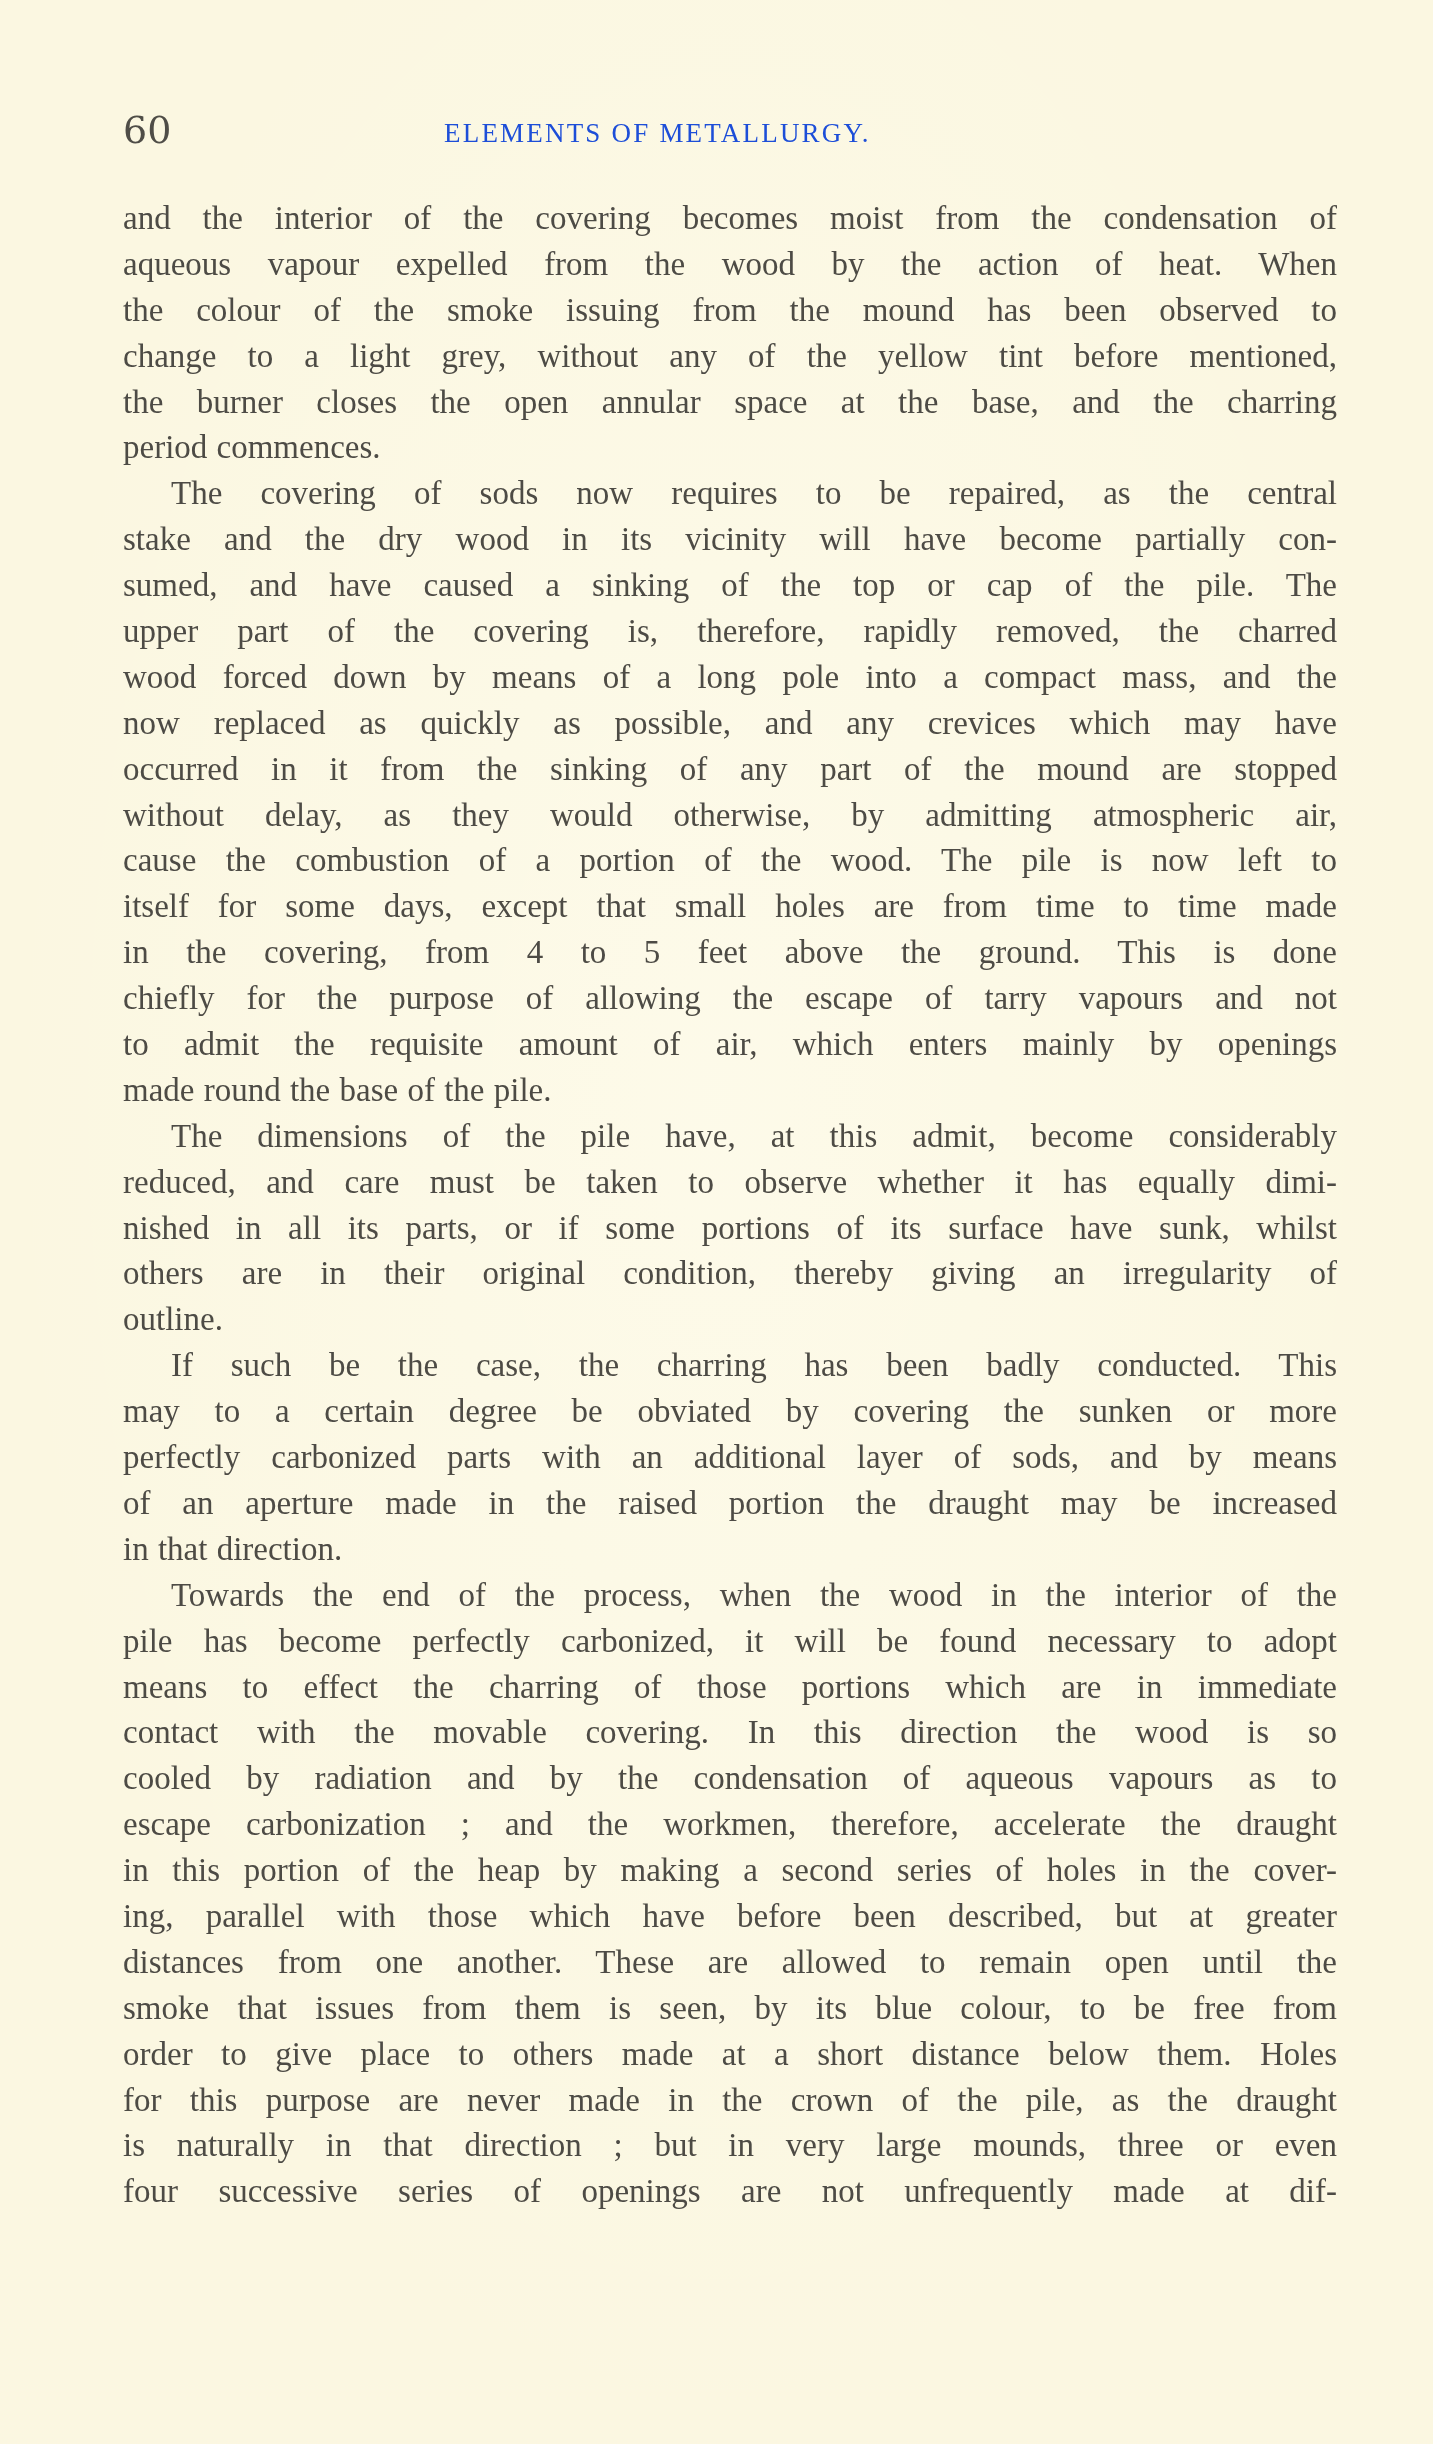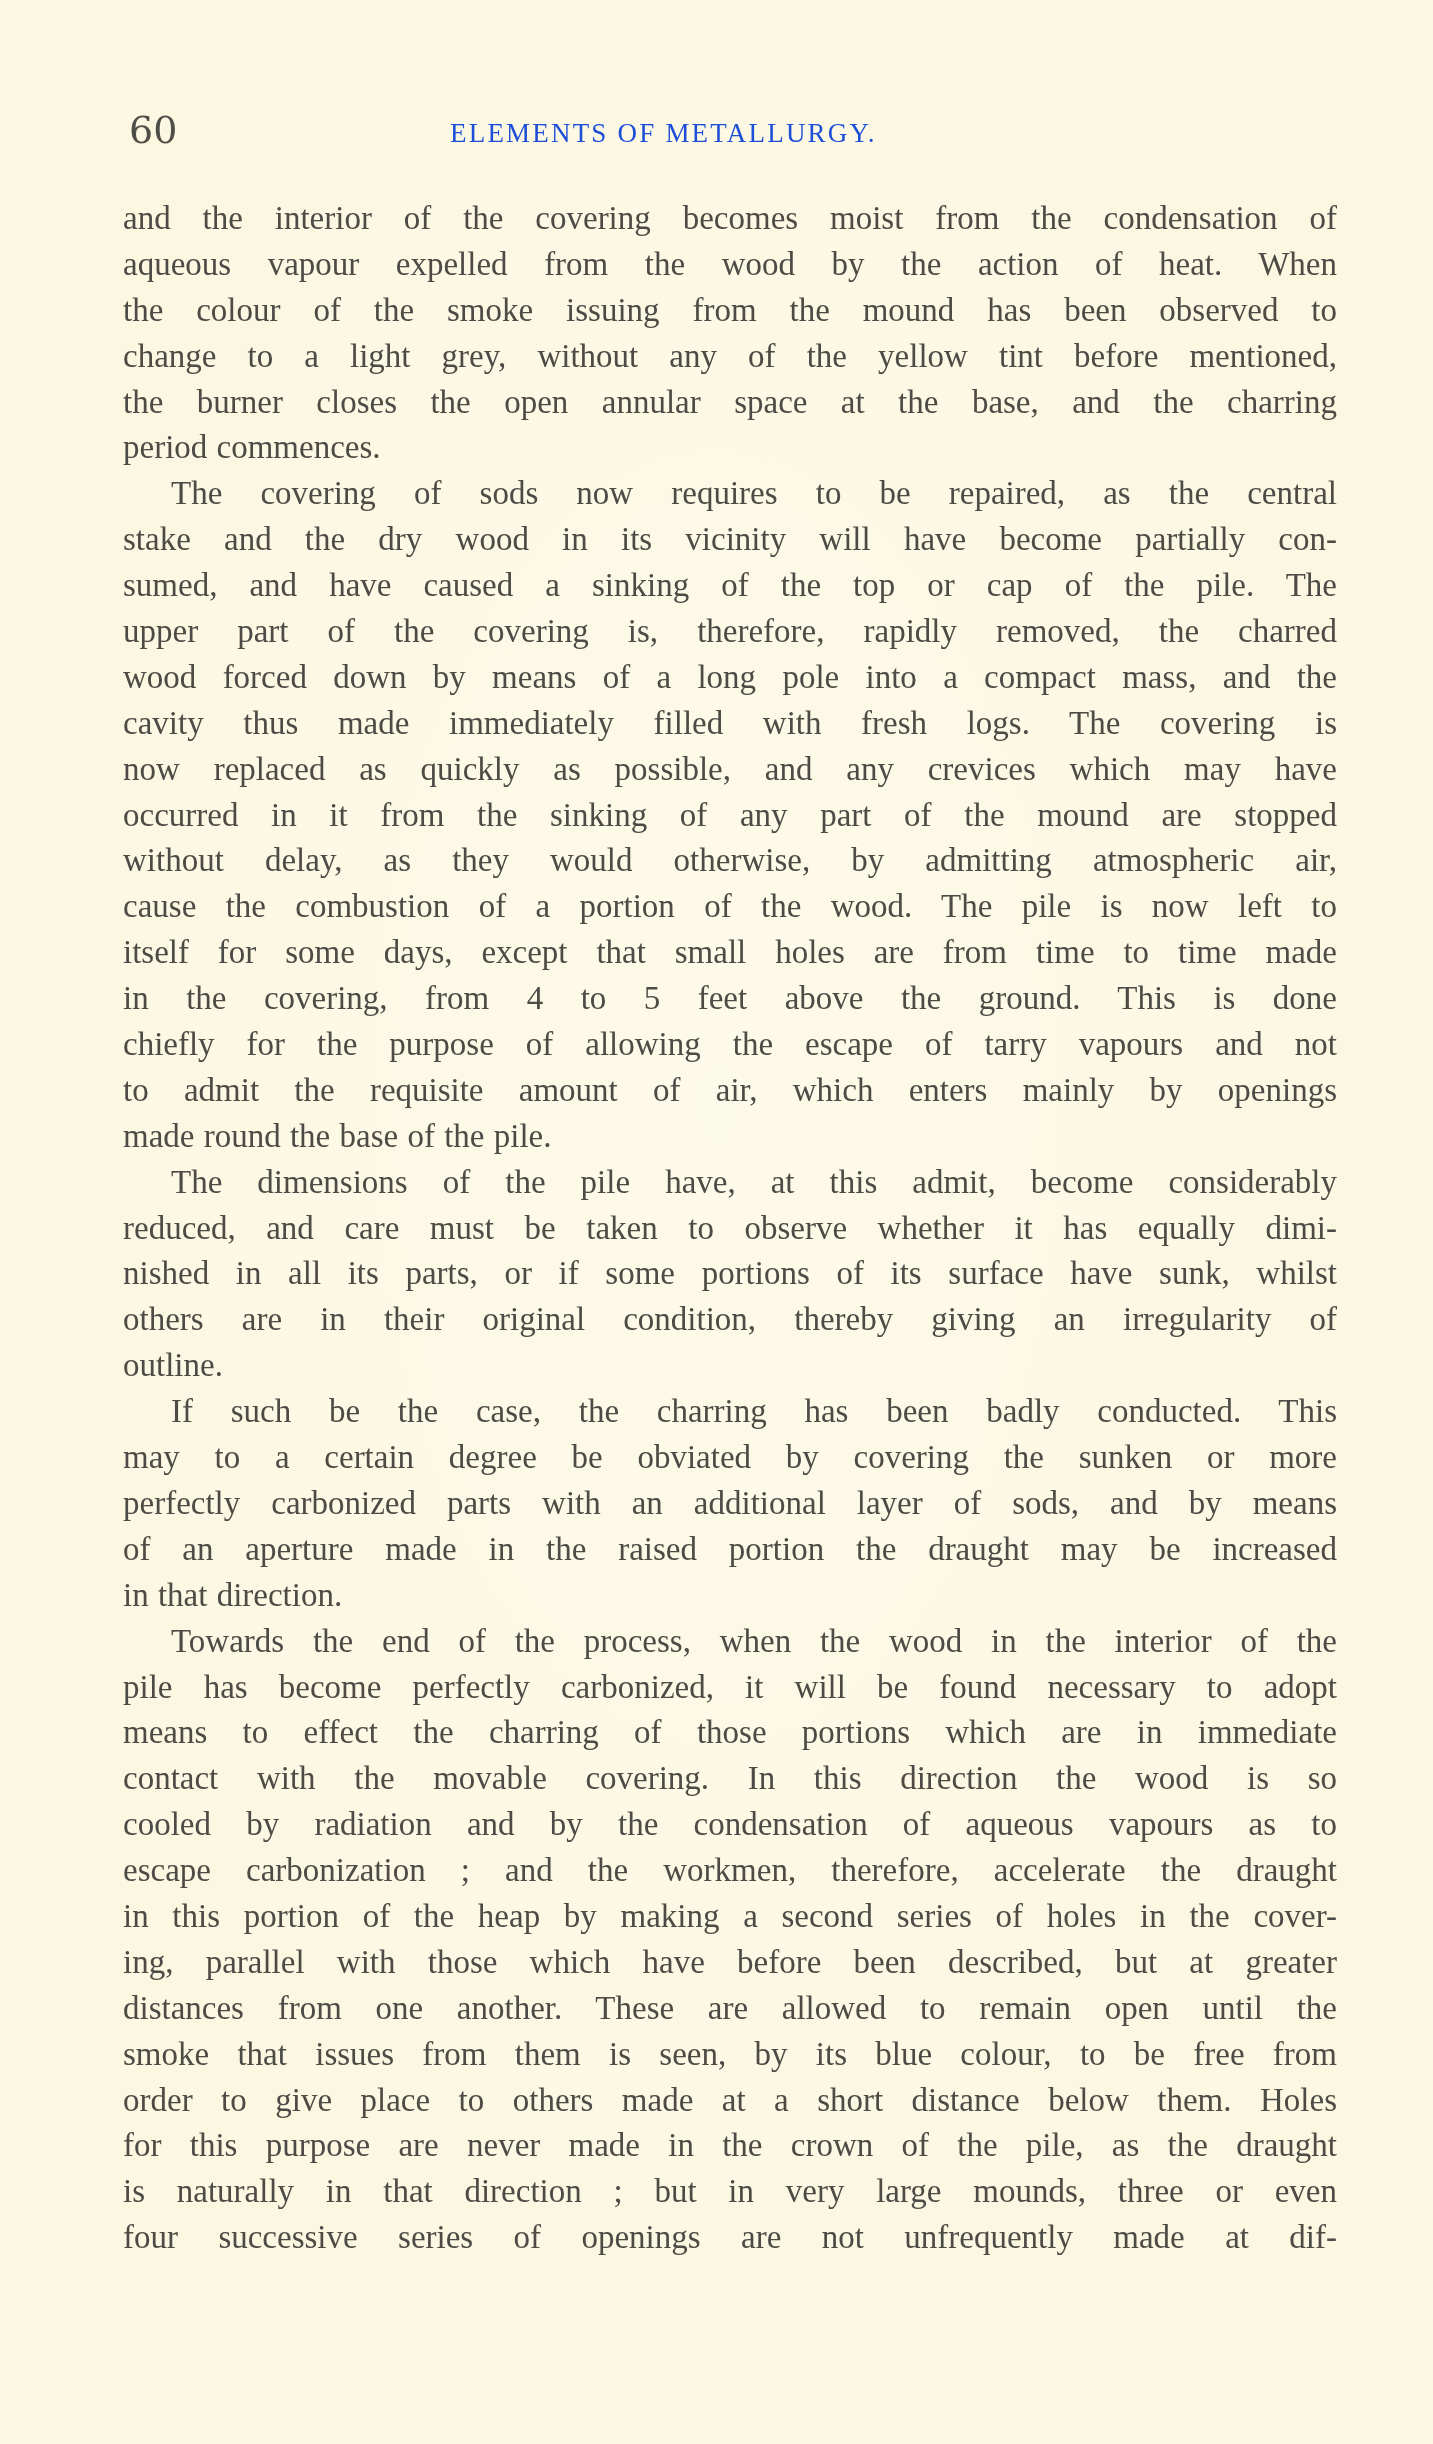--- a/index.html
+++ b/index.html
@@ -16,21 +16,21 @@
       color: #4d4b45;
     }
     .page-shade {
       position: absolute;
       inset: 0;
       background: radial-gradient(ellipse at 50% 45%, rgba(255,253,240,0.55) 0%, rgba(250,244,220,0) 70%);
       pointer-events: none;
     }
     .running-head {
       position: absolute;
-      left: 129px;
+      left: 123px;
       top: 110px;
       width: 1214px;
       height: 40px;
       text-decoration: underline;
     }
     .page-number {
       position: absolute;
       left: 0;
       top: 0;
       font-size: 38px;
@@ -88,21 +88,20 @@
     <span class="line">aqueous vapour expelled from the wood by the action of heat.   When</span>
     <span class="line">the colour of the smoke issuing from the mound has been observed to</span>
     <span class="line">change to a light grey, without any of the yellow tint before mentioned,</span>
     <span class="line">the burner closes the open annular space at the base, and the charring</span>
     <span class="line last">period commences.</span>
     <span class="line indent">The covering of sods now requires to be repaired, as the central</span>
     <span class="line">stake and the dry wood in its vicinity will have become partially con-</span>
     <span class="line">sumed, and have caused a sinking of the top or cap of the pile.  The</span>
     <span class="line">upper part of the covering is, therefore, rapidly removed, the charred</span>
     <span class="line">wood forced down by means of a long pole into a compact mass, and the</span>
-    <span class="line">cavity thus made immediately filled with fresh logs.  The covering is</span>
     <span class="line">now replaced as quickly as possible, and any crevices which may have</span>
     <span class="line">occurred in it from the sinking of any part of the mound are stopped</span>
     <span class="line">without delay, as they would otherwise, by admitting atmospheric air,</span>
     <span class="line">cause the combustion of a portion of the wood.  The pile is now left to</span>
     <span class="line">itself for some days, except that small holes are from time to time made</span>
     <span class="line">in the covering, from 4 to 5 feet above the ground.  This is done</span>
     <span class="line">chiefly for the purpose of allowing the escape of tarry vapours and not</span>
     <span class="line">to admit the requisite amount of air, which enters mainly by openings</span>
     <span class="line last">made round the base of the pile.</span>
     <span class="line indent">The dimensions of the pile have, at this admit, become considerably</span>

